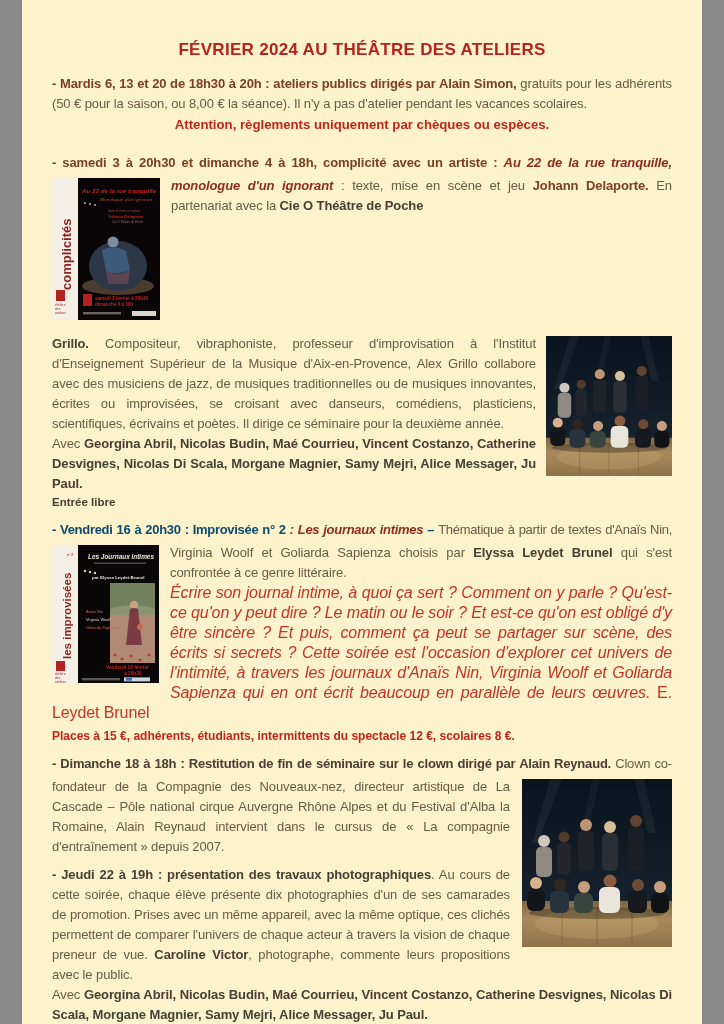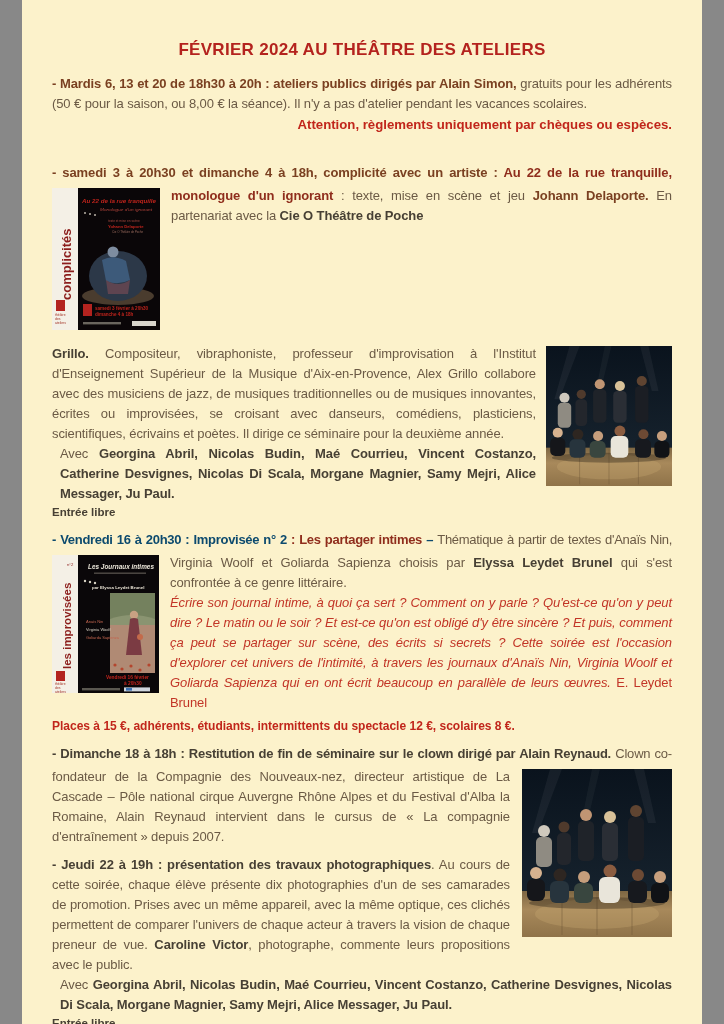--- a/index.html
+++ b/index.html
@@ -23,43 +23,43 @@
     color:#b4231e;letter-spacing:.3px;
   }
   .body{font-size:13px;line-height:20px;color:#6b5a45;letter-spacing:-.1px;}
   .jpara{text-align:justify;}
   .jl{text-align:justify;text-align-last:justify;}
   .tight{letter-spacing:-.3px;}
   .tight2{letter-spacing:-.2px;}
   .seg-b{font-weight:bold;color:#7a4021;}
   .seg-bd{font-weight:bold;color:#474034;}
   .seg-bm{font-weight:bold;color:#0c4a6e;}
-  .seg-bim{font-weight:bold;color:#8f2d1c;margin-top:24px;}
+  .seg-bim{font-weight:bold;font-style:italic;color:#8f2d1c;margin-top:24px;}
   .seg-qi{font-style:italic;color:#c23527;}
   .seg-qr{color:#c23527;}
   .notice{
-    text-align:right;font-weight:bold;color:#c1261b;
-    font-size:13.2px;line-height:21px;margin:0 0 28px 0;
+    text-align:center;font-weight:bold;color:#c1261b;
+    font-size:13.2px;line-height:21px;margin:0 0 18px 0;
   }
   .heading{margin:0 0 3px 0;}
   .flow::after{content:"";display:block;clear:both;}
   .poster{float:left;margin:2px 11px 4px 0;}
   .poster.pc{width:108px;height:142px;}
   .poster.pj{width:107px;height:138px;}
   .photo{float:right;}
   .photo.ph1{width:126px;height:140px;margin:2px 0 6px 10px;}
   .photo.ph2{width:150px;height:168px;margin:2px 0 8px 12px;}
   .alert{
     font-weight:bold;color:#d7251b;
     font-size:20px;line-height:29px;
     text-align:justify;margin-top:9px;letter-spacing:-.2px;
   }
-  .quote{font-size:13px;line-height:20px;letter-spacing:-.1px;text-align:justify;}
+  .quote{font-size:16px;line-height:20px;letter-spacing:-.1px;text-align:justify;}
   .prices{font-weight:bold;color:#c1261b;font-size:12px;line-height:16px;margin:5px 0 2px 0;}
-  .cast{margin-top:0;margin-left:8px;}
+  .cast{margin-top:0;}
   .clearb{clear:both;}
   .free{font-weight:bold;color:#474034;font-size:11.5px;line-height:16px;}
   .mt8{margin-top:8px;}
   .logos{
     display:flex;justify-content:center;align-items:center;
     gap:2px;margin-top:6px;
   }
   .logo-box{background:#fff;}
 </style>
 </head>
@@ -158,21 +158,21 @@
             <rect x="129" y="114" width="18" height="20" rx="6" fill="#101216"></rect>
         </svg>
       </div>
       <p class="body jpara"><span class="seg-bd">Grillo. </span><span class="seg-r">Compositeur, vibraphoniste, professeur d'improvisation à l'Institut d'Enseignement Supérieur de la Musique d'Aix-en-Provence, Alex Grillo collabore avec des musiciens de jazz, de musiques traditionnelles ou de musiques innovantes, écrites ou improvisées, se croisant avec danseurs, comédiens, plasticiens, scientifiques, écrivains et poètes. Il dirige ce séminaire pour la deuxième année.</span></p>
       <p class="body jpara cast"><span class="seg-r"> Avec </span><span class="seg-bd">Georgina Abril, Nicolas Budin, Maé Courrieu, Vincent Costanzo, Catherine Desvignes, Nicolas Di Scala, Morgane Magnier, Samy Mejri, Alice Messager, Ju Paul.</span></p>
       <p class="free">Entrée libre</p>
     </div>
   </section>
 
   <section>
-    <p class="body jl heading tight"><span class="seg-bm">- Vendredi 16 à 20h30 : Improvisée n° 2 </span><span class="seg-bim">: Les partager intimes</span><span class="seg-bm"> – </span><span class="seg-r">Thématique à partir de textes d'Anaïs Nin,</span></p>
+    <p class="body jl heading tight"><span class="seg-bm">- Vendredi 16 à 20h30 : Improvisée n° 2 </span><span class="seg-bim">: Les journaux intimes</span><span class="seg-bm"> – </span><span class="seg-r">Thématique à partir de textes d'Anaïs Nin,</span></p>
     <div class="flow">
       <div class="poster pj">
         <svg viewBox="0 0 107 138" width="107" height="138" preserveAspectRatio="none">
           <rect width="107" height="138" fill="#0a0709"></rect>
           <rect width="26" height="138" fill="#f4f0e6"></rect>
           <text x="15" y="11" font-size="4.2" fill="#8c1e1c">n°2</text>
           <text transform="translate(19 114) rotate(-90)" font-size="11.5" font-weight="bold" fill="#8c1e1c">les improvisées</text>
           <rect x="4" y="116" width="9" height="10" fill="#b3231f"></rect>
           <text x="3" y="130" font-size="3.4" fill="#a33327">théâtre</text>
           <text x="3" y="134" font-size="3.4" fill="#a33327">des</text>

